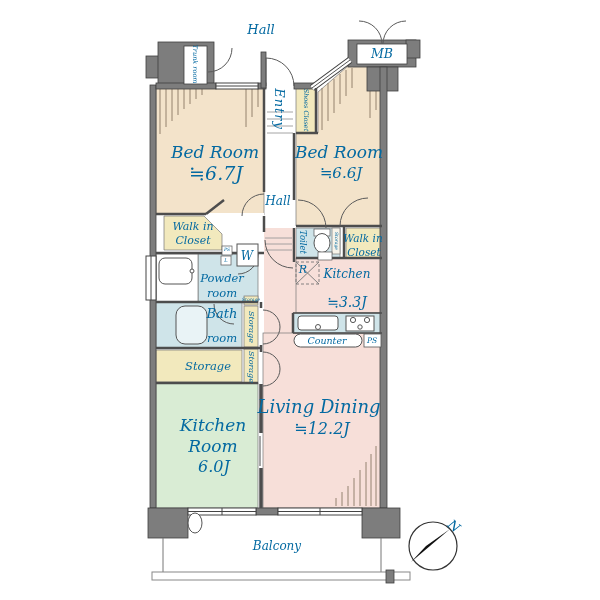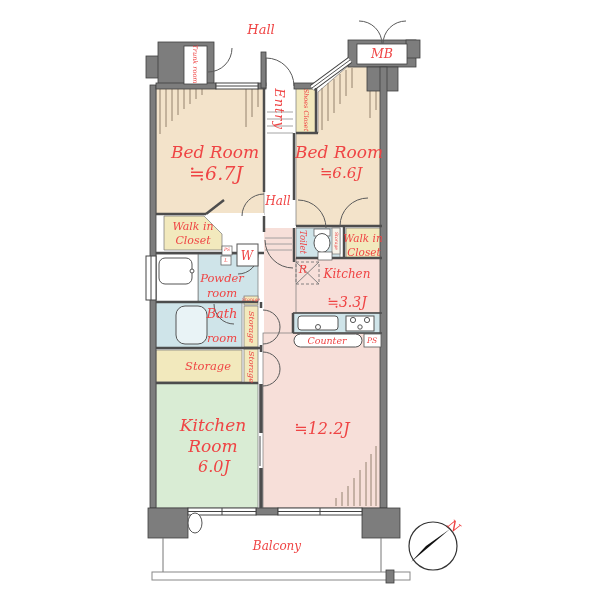--- a/index.html
+++ b/index.html
@@ -1,17 +1,17 @@
 <!DOCTYPE html>
 <html><head>
 <meta charset="utf-8">
 <style>
   html,body{margin:0;padding:0;background:#ffffff;}
   .plan{position:relative;width:600px;height:600px;background:#ffffff;overflow:hidden;
-        font-family:"DejaVu Serif","Liberation Serif",serif;font-style:italic;color:#ef4444;}
+        font-family:"DejaVu Serif","Liberation Serif",serif;font-style:italic;color:#0369a1;}
   .plan svg{position:absolute;left:0;top:0;}
   .lbl{position:absolute;transform:translate(-50%,-50%);white-space:nowrap;line-height:1;
        text-align:center;pointer-events:none;}
   .v{transform:translate(-50%,-50%) rotate(90deg);}
   .tilt{transform:translate(-50%,-50%) rotate(40deg);}
 </style>
 </head>
 <body>
 
 <div class="plan">
@@ -253,17 +253,18 @@
   <div class="lbl" style="left:251px;top:300px;font-size:4.5px">Storage</div>
   <div class="lbl v" style="left:251px;top:327px;font-size:8px">Storage</div>
   <div class="lbl v" style="left:251px;top:367px;font-size:8px">Storage</div>
   <div class="lbl" style="left:327px;top:341px;font-size:9.5px">Counter</div>
   <div class="lbl" style="left:372px;top:341px;font-size:7.5px">PS</div>
   <div class="lbl" style="left:208px;top:367px;font-size:11.5px">Storage</div>
 
   <div class="lbl" style="left:213px;top:425px;font-size:17px">Kitchen</div>
   <div class="lbl" style="left:213px;top:446px;font-size:17px">Room</div>
   <div class="lbl" style="left:214px;top:467px;font-size:16px">6.0J</div>
+  <div class="lbl" style="left:319px;top:407px;font-size:18px">Living Dining</div>
   <div class="lbl" style="left:322px;top:429px;font-size:16px">≒12.2J</div>
 
   <div class="lbl" style="left:277px;top:546px;font-size:12px">Balcony</div>
   <div class="lbl tilt" style="left:454px;top:526px;font-size:13px">N</div>
 </div>
 
 </body></html>

